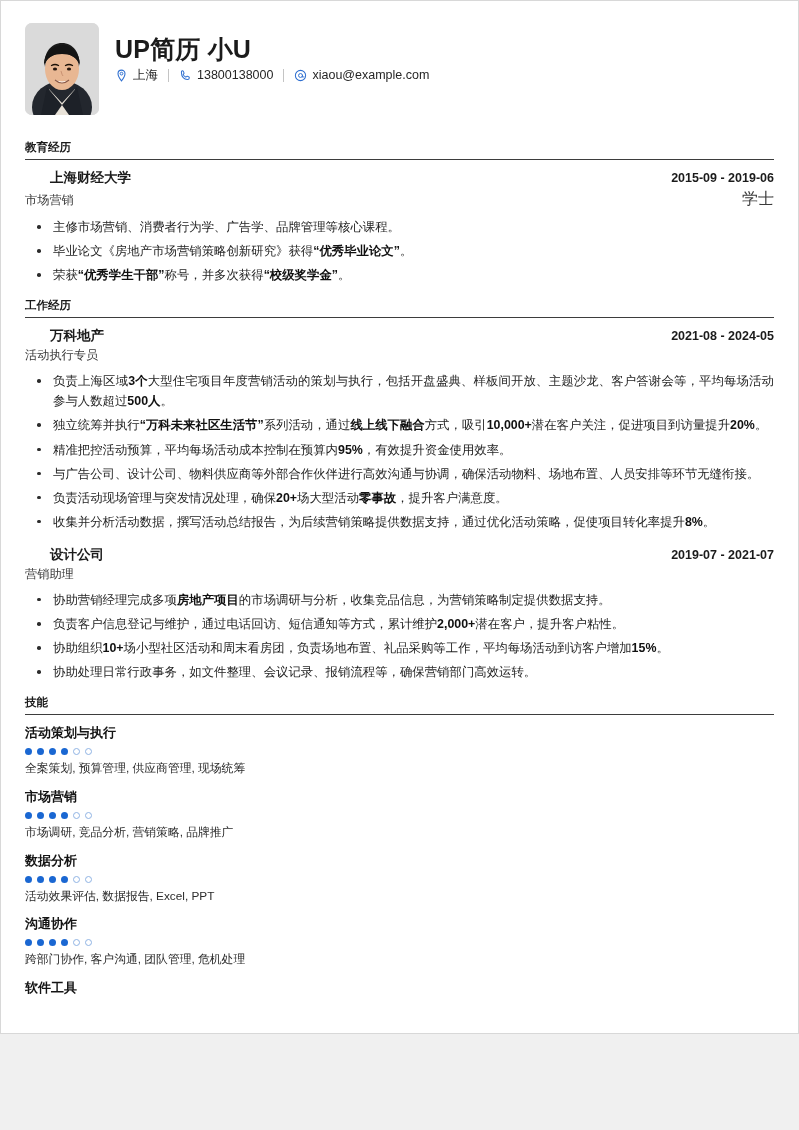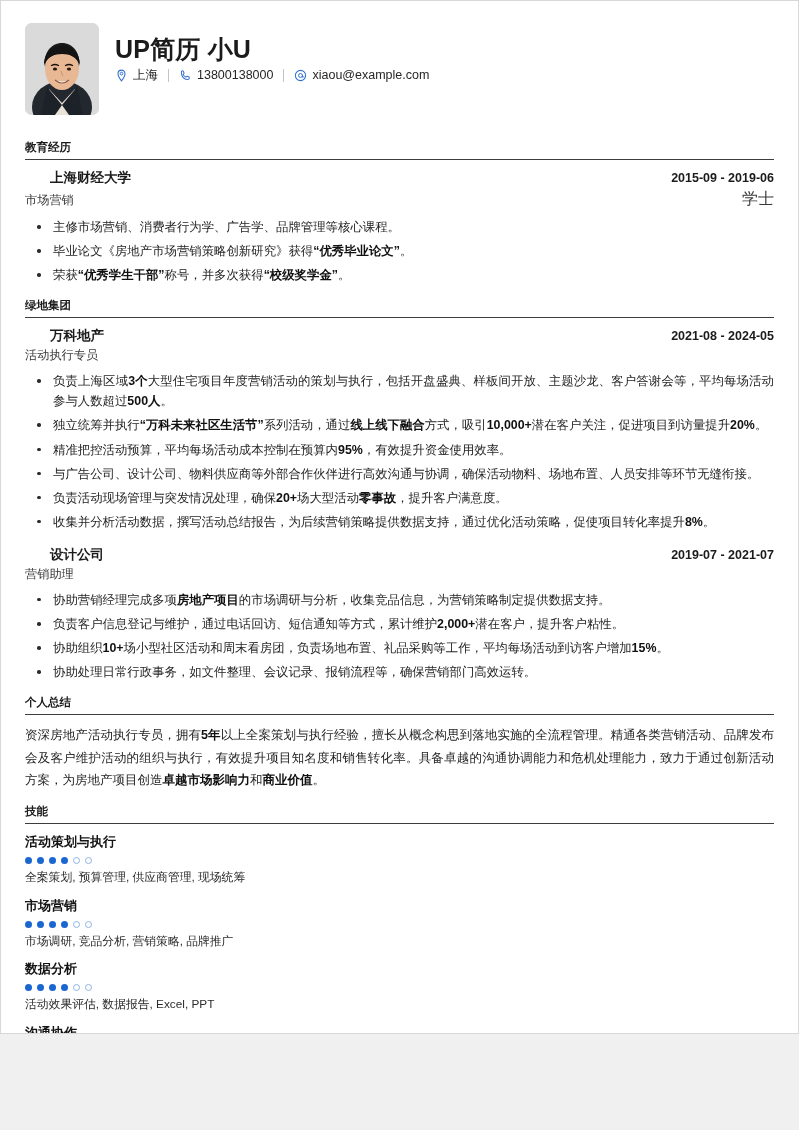--- a/index.html
+++ b/index.html
@@ -265,21 +265,21 @@
       </div>
       <ul class="bullets">
         <li>主修市场营销、消费者行为学、广告学、品牌管理等核心课程。</li>
         <li>毕业论文《房地产市场营销策略创新研究》获得<b>“优秀毕业论文”</b>。</li>
         <li>荣获<b>“优秀学生干部”</b>称号，并多次获得<b>“校级奖学金”</b>。</li>
       </ul>
     </div>
   </div>
 
   <div class="section">
-    <div class="section-title">绿地集团</div>
+    <div class="section-title">工作经历</div>
     <div class="section-rule"></div>
 
     <div class="entry">
       <div class="entry-head">
         <span class="org">万科地产</span>
         <span class="daterange">2021-08 - 2024-05</span>
       </div>
       <div class="entry-sub">
         <span class="role">活动执行专员</span>
       </div>
@@ -303,25 +303,20 @@
       </div>
       <ul class="bullets">
         <li>协助营销经理完成多项<b>房地产项目</b>的市场调研与分析，收集竞品信息，为营销策略制定提供数据支持。</li>
         <li>负责客户信息登记与维护，通过电话回访、短信通知等方式，累计维护<b>2,000+</b>潜在客户，提升客户粘性。</li>
         <li>协助组织<b>10+</b>场小型社区活动和周末看房团，负责场地布置、礼品采购等工作，平均每场活动到访客户增加<b>15%</b>。</li>
         <li>协助处理日常行政事务，如文件整理、会议记录、报销流程等，确保营销部门高效运转。</li>
       </ul>
     </div>
   </div>
 
-  <div class="section">
-    <div class="section-title">个人总结</div>
-    <div class="section-rule"></div>
-    <div class="summary">资深房地产活动执行专员，拥有<b>5年</b>以上全案策划与执行经验，擅长从概念构思到落地实施的全流程管理。精通各类营销活动、品牌发布会及客户维护活动的组织与执行，有效提升项目知名度和销售转化率。具备卓越的沟通协调能力和危机处理能力，致力于通过创新活动方案，为房地产项目创造<b>卓越市场影响力</b>和<b>商业价值</b>。</div>
-  </div>
 
   <div class="section">
     <div class="section-title">技能</div>
     <div class="section-rule"></div>
     <div id="skills-list">
         <div class="skill">
           <div class="skill-name">活动策划与执行</div>
           <div class="dots">
             <span class="dot on"></span>
             <span class="dot on"></span>

